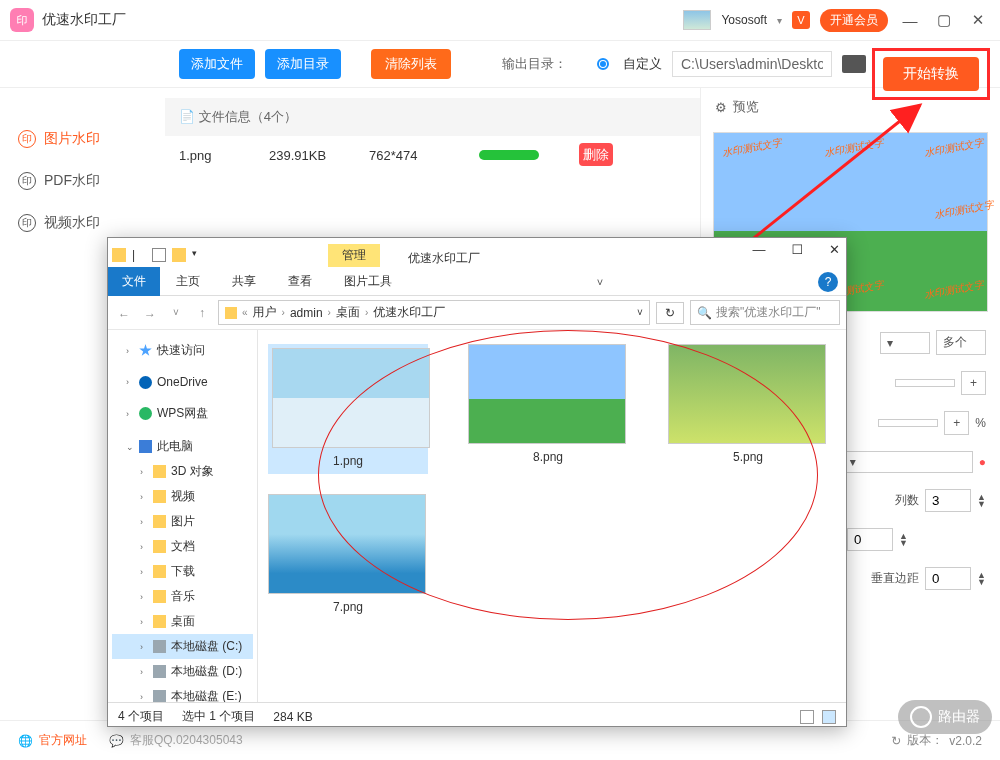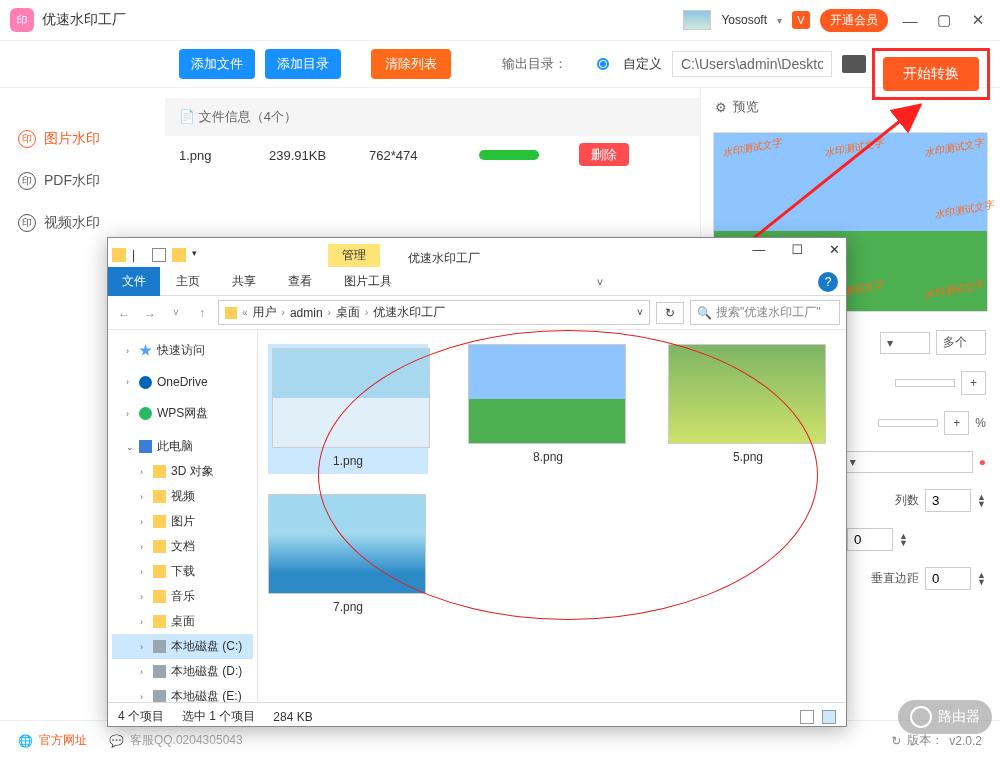--- a/index.html
+++ b/index.html
@@ -35,21 +35,21 @@
 .nav-item { padding:12px 18px; font-size:14px; color:#555; cursor:pointer; display:flex; align-items:center; gap:8px; }
 .nav-item.active { color:#ff5a1f; }
 .nav-ic { width:18px; height:18px; border:1.5px solid currentColor; border-radius:50%; font-size:10px; display:flex; align-items:center; justify-content:center; }
 
 .center-pane { flex:1; padding:10px 0 0 10px; }
 .file-head { background:#f5f5f5; padding:10px 14px; color:#666; }
 .file-hdr { display:flex; padding:12px 14px; font-size:13px; font-weight:500; }
 .file-row { display:flex; padding:10px 14px; align-items:center; }
 .col-name { width:90px; } .col-size { width:100px; } .col-dim { width:110px; } .col-prog { width:100px; } .col-act { width:70px; }
 .prog-pill { width:60px; height:10px; background:#25c23a; border-radius:6px; }
-.del-btn { background:#ff4d4f; color:#fff; padding:4px 12px; border-radius:4px; cursor:pointer; }
+.del-btn { background:#ff4d4f; color:#fff; padding:4px 4px; border-radius:4px; cursor:pointer; }
 
 .right-pane { width:300px; border-left:1px solid #eee; }
 .prev-head { padding:10px 14px; color:#666; display:flex; align-items:center; gap:6px; }
 .prev-img { margin:6px 12px 10px 12px; height:180px; background:linear-gradient(#8ec5ff 55%, #4caf50 55%); border:1px solid #ddd; position:relative; }
 .wm-txt { position:absolute; color:#ff6a1a; font-size:10px; font-style:italic; transform:rotate(-10deg); white-space:nowrap; }
 .param-row { display:flex; align-items:center; gap:6px; padding:8px 14px; font-size:12px; color:#555; }
 .sel { border:1px solid #ccc; padding:3px 6px; background:#fff; min-width:50px; }
 .spin { border:1px solid #ccc; padding:3px 6px; width:46px; text-align:left; }
 .plus-box { border:1px solid #ccc; padding:4px 8px; cursor:pointer; }
 

